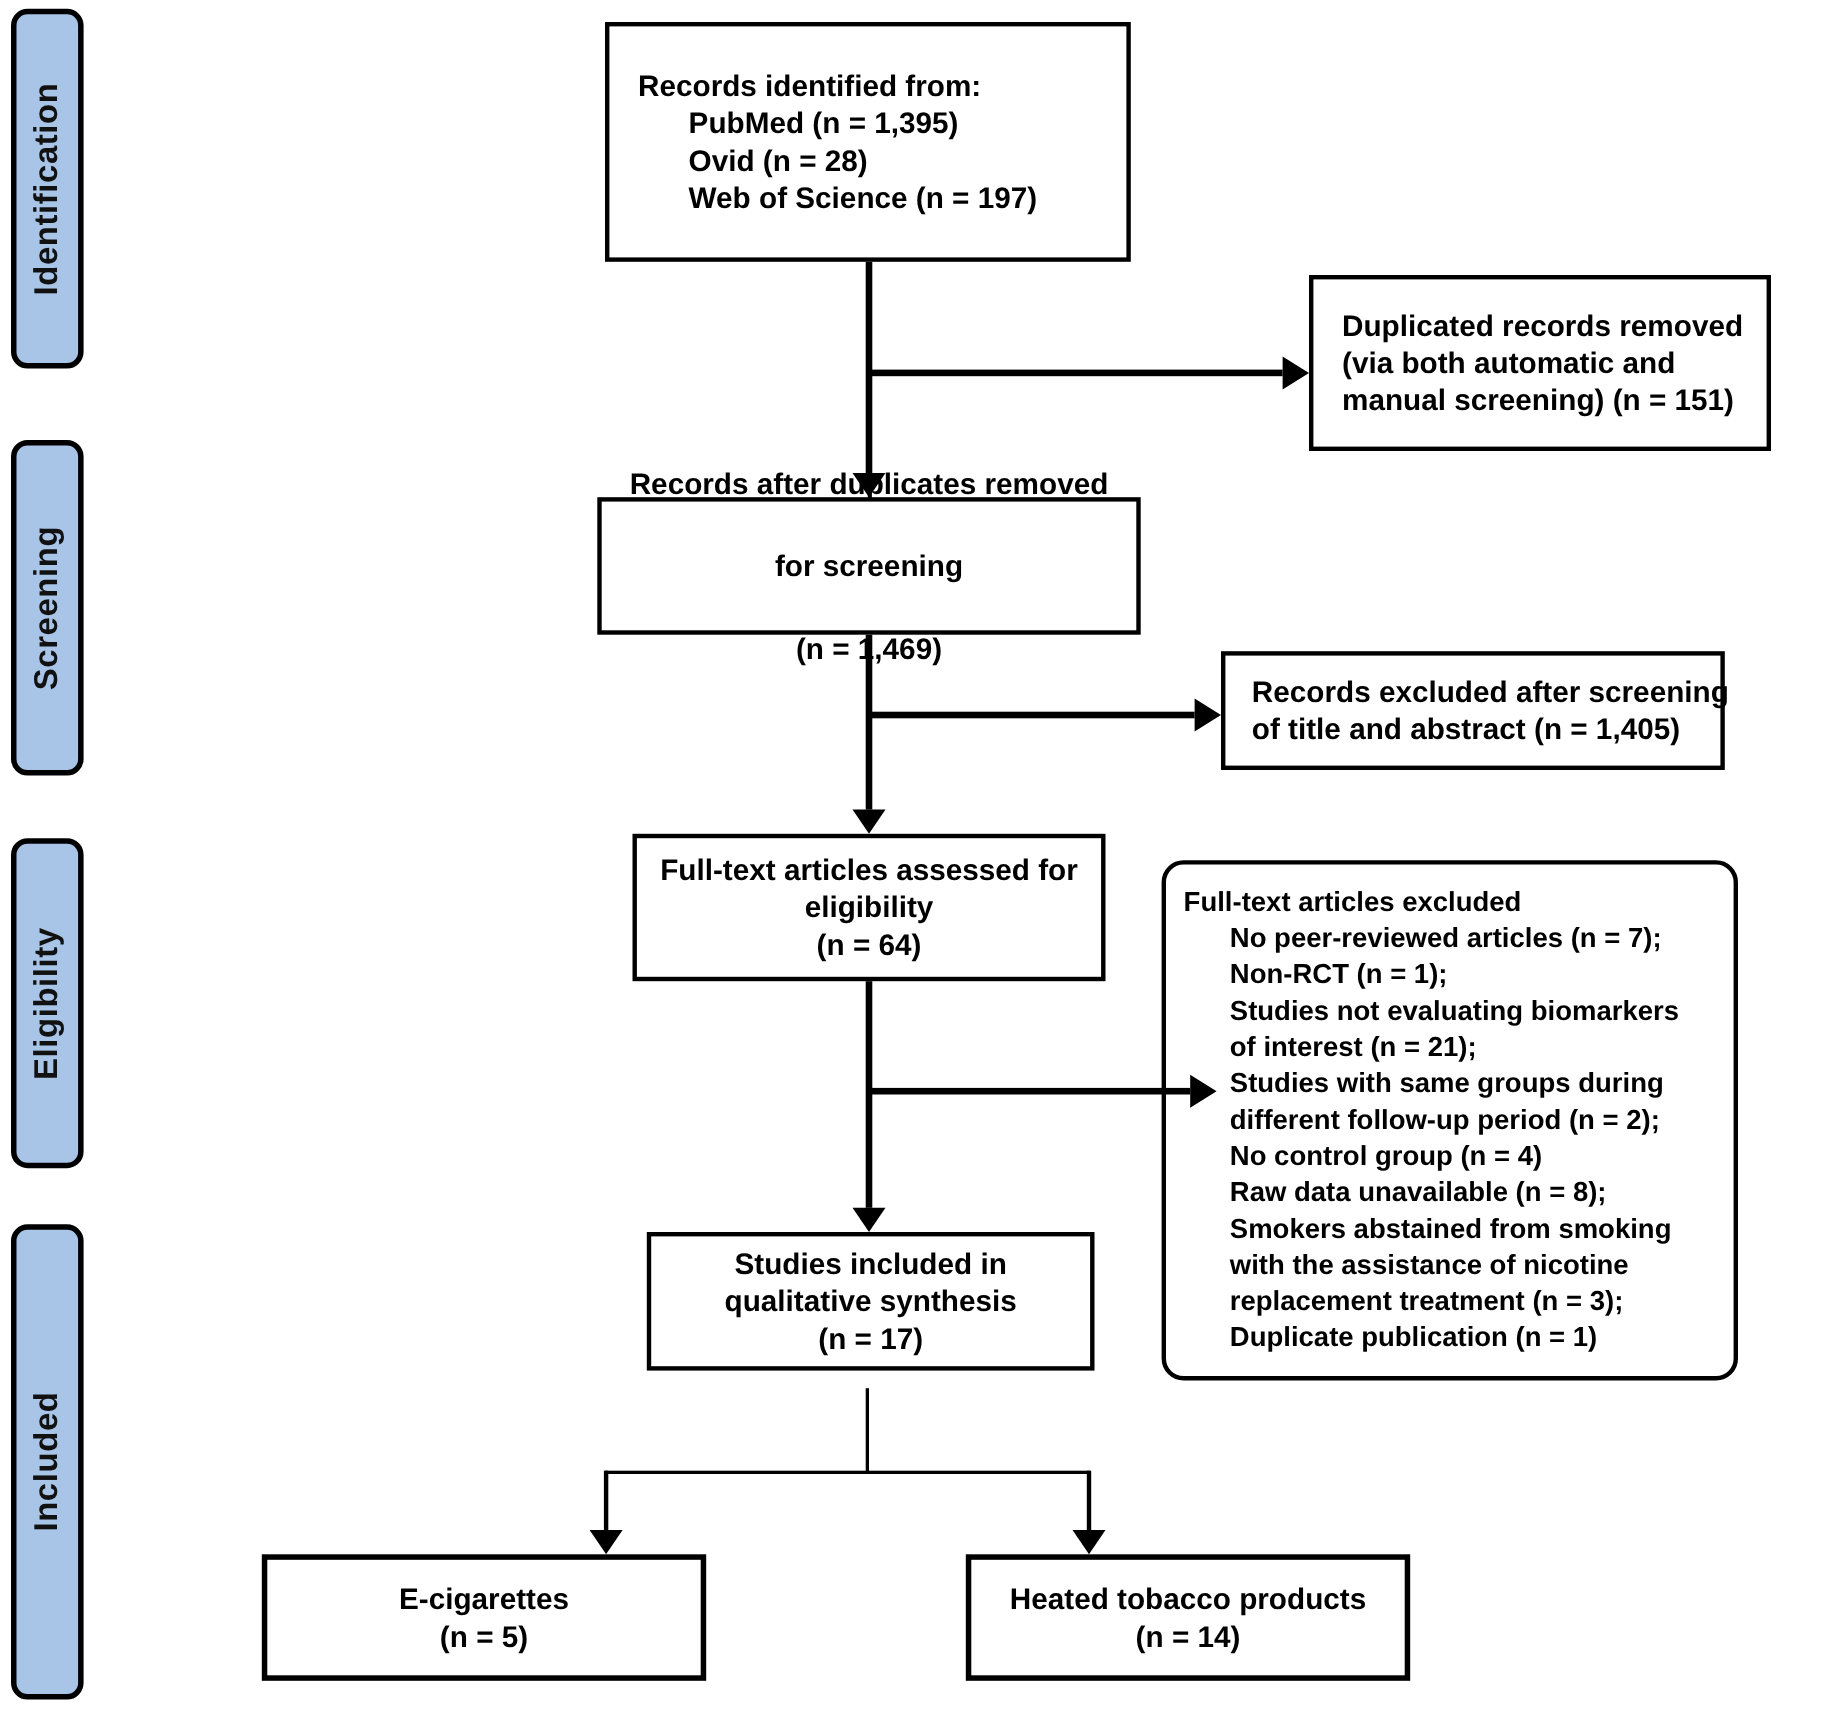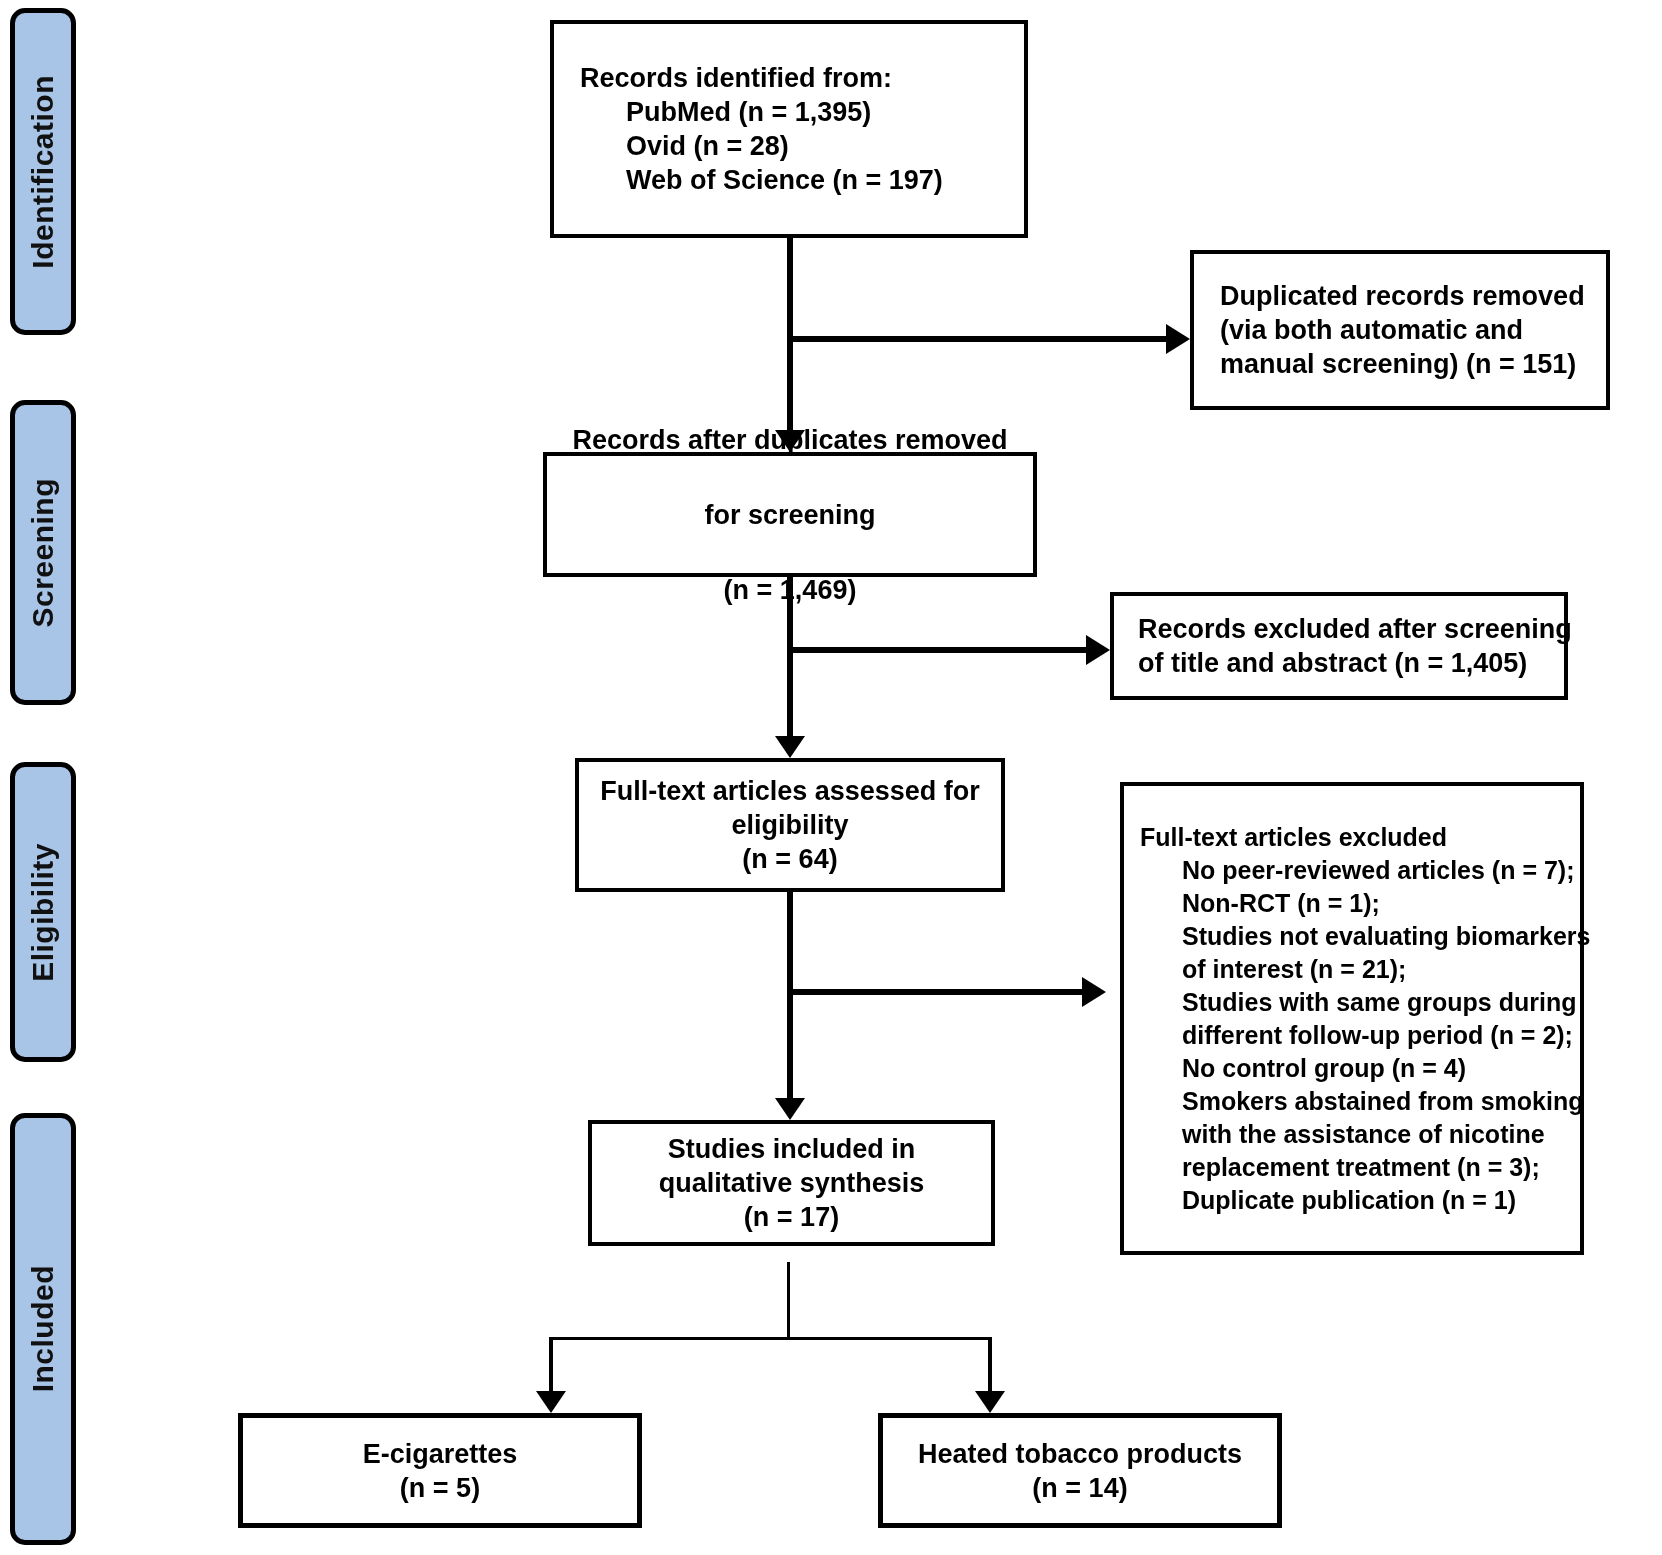--- a/index.html
+++ b/index.html
@@ -83,38 +83,41 @@
     <div class="tl">Records excluded after screening</div>
     <div class="tl">of title and abstract (n = 1,405)</div>
   </div>
 
   <div class="box centered" style="left:575px;top:758px;width:430px;height:134px;">
     <div class="tl">Full-text articles assessed for</div>
     <div class="tl">eligibility</div>
     <div class="tl">(n = 64)</div>
   </div>
 
-  <div class="box leftal excl" style="left:1120px;top:782px;width:464px;height:473px;">
+  <div class="box leftal excl" style="left:1056px;top:782px;width:524px;height:473px;border-radius:20px;">
     <div class="tl">Full-text articles excluded</div>
     <div class="reason">
       <div>No peer-reviewed articles (n = 7);</div>
     </div>
     <div class="reason">
       <div>Non-RCT (n = 1);</div>
     </div>
     <div class="reason">
       <div>Studies not evaluating biomarkers</div>
       <div>of interest (n = 21);</div>
     </div>
     <div class="reason">
       <div>Studies with same groups during</div>
       <div>different follow-up period (n = 2);</div>
     </div>
     <div class="reason">
       <div>No control group (n = 4)</div>
+    </div>
+    <div class="reason">
+      <div>Raw data unavailable (n = 8);</div>
     </div>
     <div class="reason">
       <div>Smokers abstained from smoking</div>
       <div>with the assistance of nicotine</div>
       <div>replacement treatment (n = 3);</div>
     </div>
     <div class="reason">
       <div>Duplicate publication (n = 1)</div>
     </div>
   </div>

